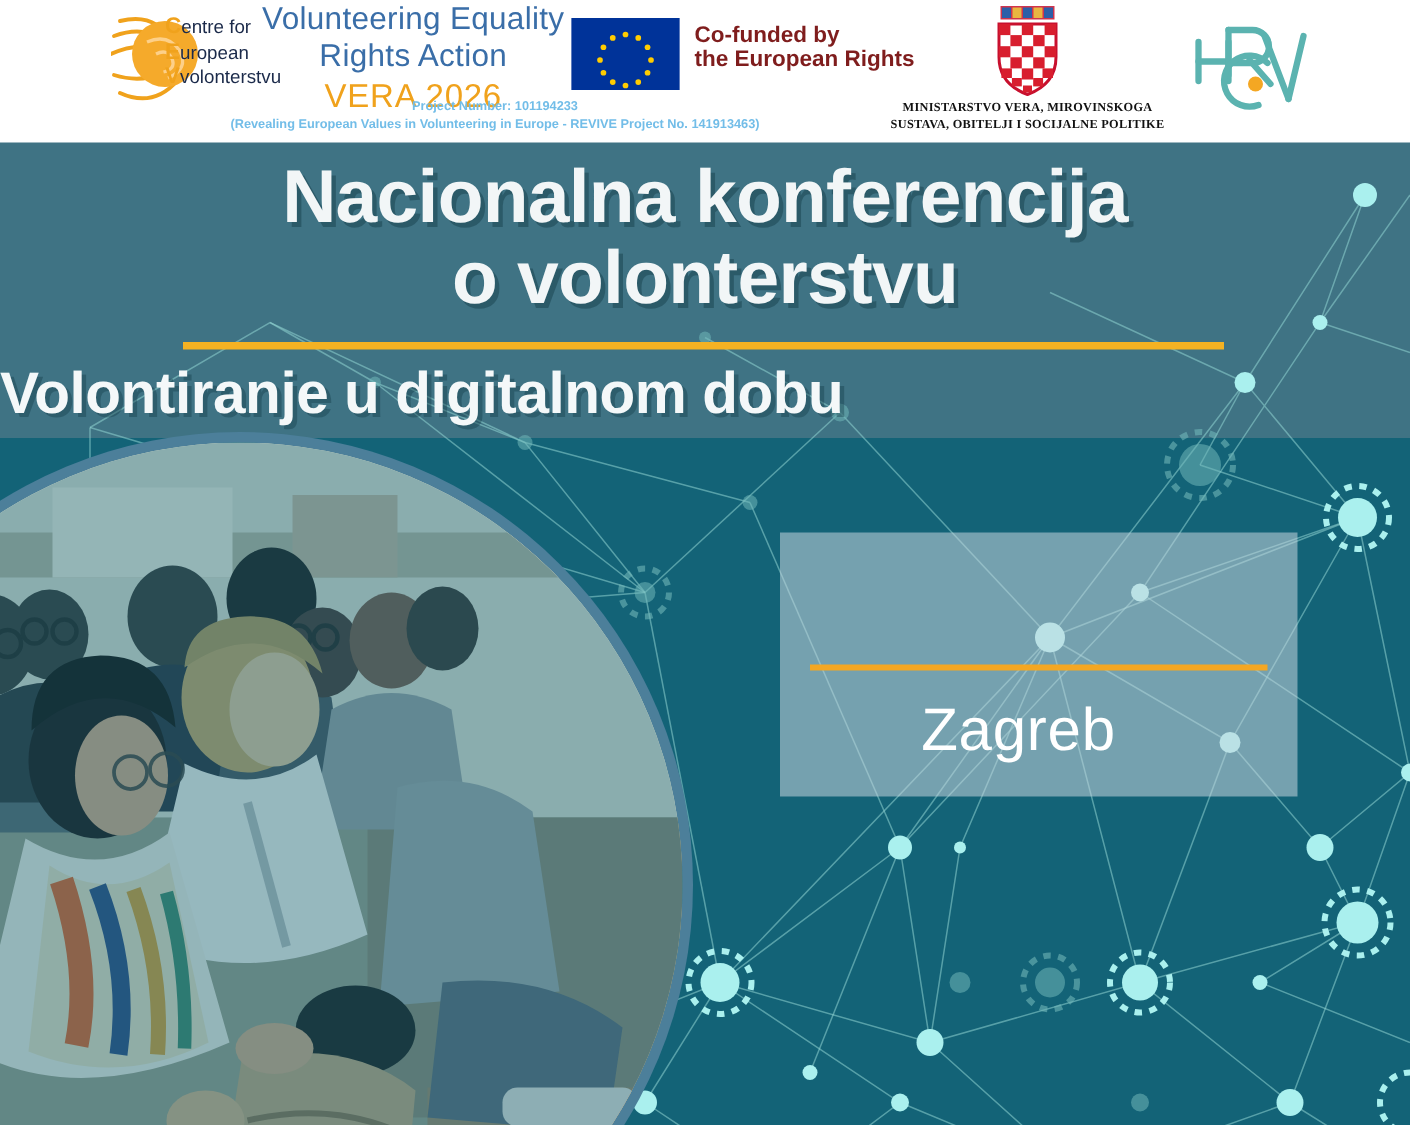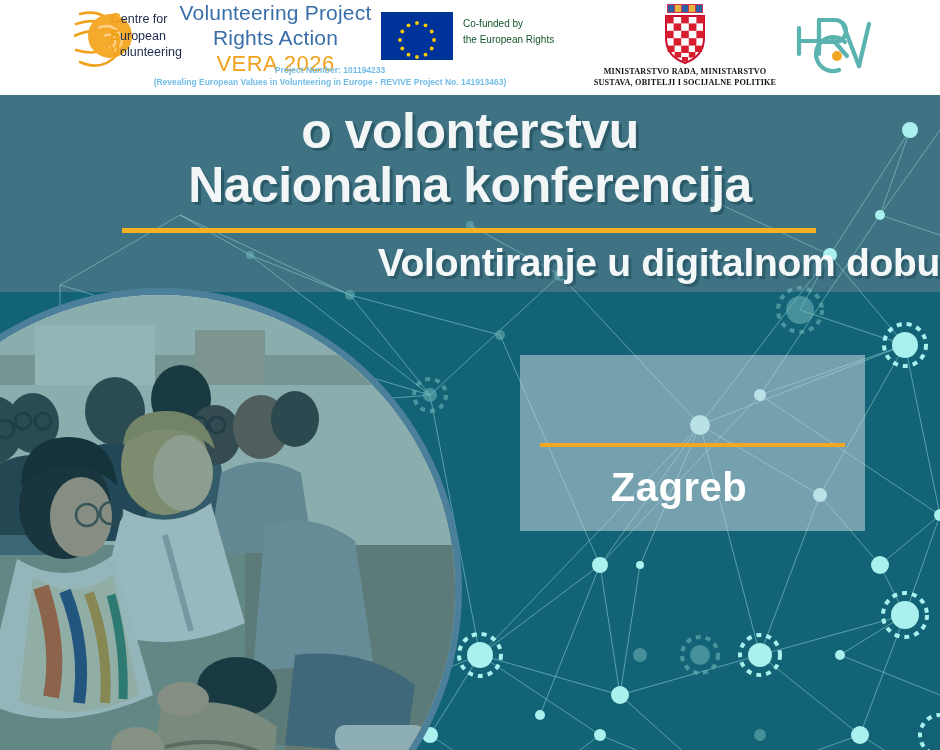--- a/index.html
+++ b/index.html
@@ -22,22 +22,22 @@
   .cev-line{height:16.5px;}
 
   .logo-vera{position:absolute;left:168px;top:0px;width:215px;text-align:center;}
   .vera-l1,.vera-l2{color:#3a6ea8;font-size:21px;line-height:25px;letter-spacing:.2px;}
   .vera-l3{color:#f0a21c;font-size:22px;line-height:27px;font-weight:500;letter-spacing:.5px;}
   .vera-note{position:absolute;left:150px;top:64px;width:360px;text-align:center;
              color:#72bde8;font-size:8.5px;font-weight:bold;line-height:12px;}
 
   .logo-eu{position:absolute;left:381px;top:10px;width:200px;height:50px;}
   .eu-flag{position:absolute;left:0;top:2px;width:72px;height:48px;background:#003399;}
-  .eu-text{position:absolute;left:82px;top:6px;color:#14532d;font-size:10px;
-           font-weight:normal;line-height:16px;white-space:nowrap;}
+  .eu-text{position:absolute;left:82px;top:6px;color:#7f1d1d;font-size:15px;
+           font-weight:bold;line-height:16px;white-space:nowrap;}
 
   .logo-min{position:absolute;left:590px;top:4px;width:190px;text-align:center;}
   .min-shield{position:relative;margin:0 auto;width:52px;height:60px;}
   .min-text{margin-top:2px;color:#111;font-size:8.2px;font-weight:bold;line-height:11px;
             font-family:"Liberation Serif", serif;letter-spacing:.2px;}
 
   .logo-hrcv{position:absolute;left:793px;top:10px;width:80px;height:68px;}
 
   
   .band-top{position:absolute;left:0;top:95px;width:940px;height:197px;background:#3f7384;}
@@ -59,38 +59,38 @@
   .t-line{
     color:#f2f6f7;font-size:50px;font-weight:bold;line-height:54px;
     letter-spacing:-.5px;
     text-shadow:3px 3px 0 rgba(20,60,72,.45);
   }
   .divider-top{
     position:absolute;left:122px;top:228px;width:694px;height:5px;
     background:#f4b223;z-index:30;
   }
   .subtitle{
-    position:absolute;left:0;top:241px;width:940px;text-align:right;z-index:30;
+    position:absolute;left:0;top:241px;width:940px;text-align:left;z-index:30;
     color:#f4f8f9;font-size:39px;font-weight:bold;line-height:44px;letter-spacing:-.3px;
     text-shadow:3px 3px 0 rgba(20,60,72,.40);
   }
 
   
   .datebox{
     position:absolute;left:520px;top:355px;width:345px;height:176px;
     background:rgba(198,214,222,.55);z-index:25;
   }
   .date-text{
     position:absolute;left:0;top:24px;width:345px;text-align:center;
     color:#ffffff;font-size:40px;font-weight:bold;letter-spacing:.5px;
   }
   .divider-date{position:absolute;left:20px;top:88px;width:305px;height:4px;background:#f4a723;}
   .city-text{
     position:absolute;left:0;top:110px;width:318px;text-align:center;
-    color:#ffffff;font-size:40px;font-weight:bold;letter-spacing:.5px;
+    color:#ffffff;font-size:40px;font-weight:normal;letter-spacing:.5px;
   }
 </style>
 </head>
 <body>
 
 <div class="poster">
 
   <div class="band-top"></div>
   <div class="band-bot"></div>
 
@@ -298,26 +298,26 @@
           <circle cx="36" cy="30" r="22"></circle>
         </g>
         <g fill="none" stroke="#fdd089" stroke-width="2.2">
           <path d="M24 22 q14 -6 22 6 q6 12 -8 18"></path>
           <path d="M30 30 q8 -4 11 4 q2 6 -6 8"></path>
         </g>
       </svg>
       <div class="cev-text">
         <div class="cev-line"><span class="cap">C</span><span>entre for</span></div>
         <div class="cev-line"><span class="cap">E</span><span>uropean</span></div>
-        <div class="cev-line"><span class="cap">V</span><span>olunteering</span></div>
+        <div class="cev-line"><span class="cap">V</span><span>volonterstvu</span></div>
       </div>
     </div>
 
     <div class="logo-vera">
-      <div class="vera-l1">Volunteering Project</div>
+      <div class="vera-l1">Volunteering Equality</div>
       <div class="vera-l2">Rights Action</div>
       <div class="vera-l3">VERA 2026</div>
     </div>
     <div class="vera-note">
       <div>Project Number: 101194233</div>
       <div>(Revealing European Values in Volunteering in Europe - REVIVE Project No. 141913463)</div>
     </div>
 
     <div class="logo-eu">
       <div class="eu-flag">
@@ -375,21 +375,21 @@
             <rect x="8.6" y="41.6" width="7" height="6.4"></rect>
               <rect x="22.2" y="41.6" width="7.6" height="7.4"></rect>
               <rect x="36" y="41.6" width="7" height="6.4"></rect>
             <rect x="15.6" y="48" width="6.6" height="5.6"></rect>
               <rect x="29.8" y="48" width="6.6" height="5.6"></rect>
             <rect x="23" y="53" width="6" height="4.6"></rect>
           </g>
         </svg>
       </div>
       <div class="min-text">
-        <div>MINISTARSTVO RADA, MINISTARSTVO</div>
+        <div>MINISTARSTVO VERA, MIROVINSKOGA</div>
         <div>SUSTAVA, OBITELJI I SOCIJALNE POLITIKE</div>
       </div>
     </div>
 
     <div class="logo-hrcv">
       <svg viewBox="0 0 80 68" width="80" height="68">
         <g fill="none" stroke="#5bb3b0" stroke-width="4.2" stroke-linecap="round">
           <path d="M6 18 V44"></path>
           <path d="M6 31 H26"></path>
           <path d="M26 18 V44"></path>
@@ -399,22 +399,22 @@
           <path d="M46 60 a17 17 0 1 1 6 -28"></path>
           <path d="M50 14 L66 56"></path>
           <path d="M66 56 L76 14"></path>
         </g>
         <circle cx="44" cy="46" r="5" fill="#f4a723"></circle>
       </svg>
     </div>
   </div>
 
   <div class="titleblock">
+    <div class="t-line">Nacionalna konferencija</div>
     <div class="t-line">o volonterstvu</div>
-    <div class="t-line">Nacionalna konferencija</div>
   </div>
   <div class="divider-top"></div>
   <div class="subtitle">Volontiranje u digitalnom dobu</div>
 
   <div class="datebox">
     <div class="divider-date"></div>
     <div class="city-text">Zagreb</div>
   </div>
 
 </div>

